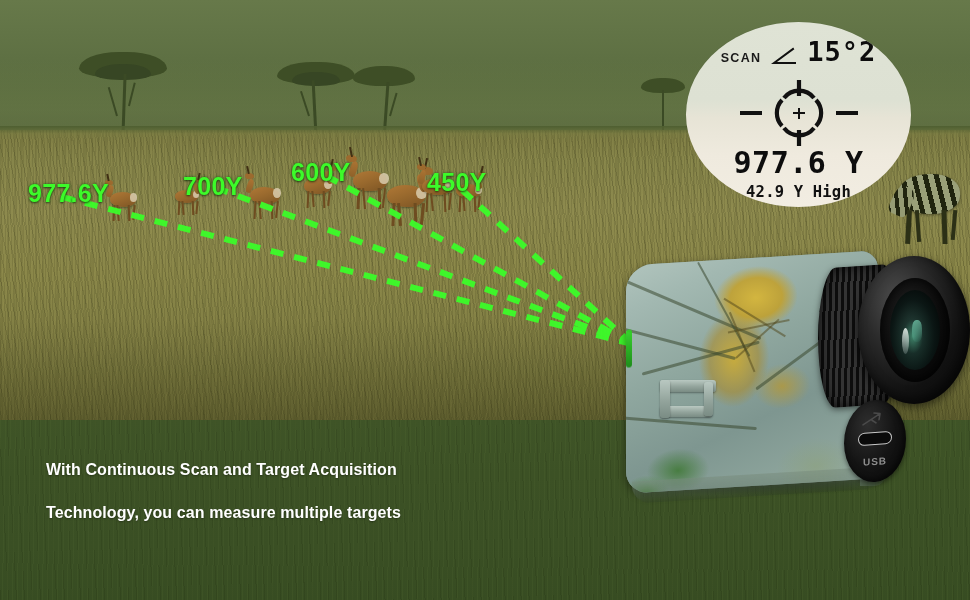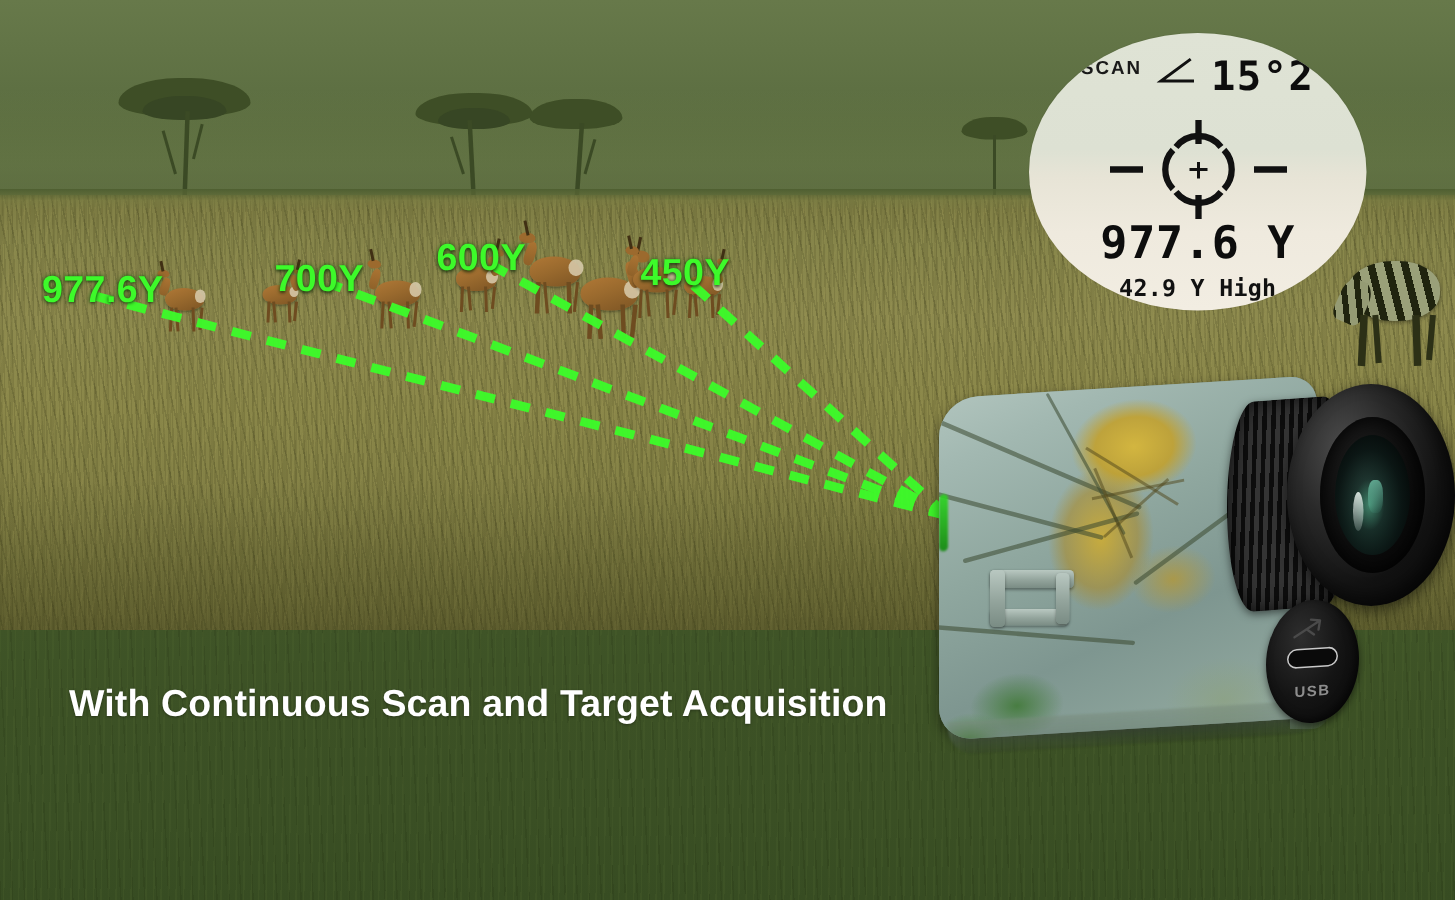--- a/index.html
+++ b/index.html
@@ -139,21 +139,21 @@
     width:225px; height:185px;
     border-radius:50%;
     background:
       linear-gradient(180deg,#dfe3d5 0%,#dde1d3 42%,#e7e4d6 52%,#efeade 72%,#f2ede2 100%);
     box-shadow:0 0 1px rgba(0,0,0,.15);
     overflow:hidden;
   }
   .vf-inner{ position:relative; width:100%; height:100%; }
   .vf-top-row{
     position:absolute; top:16px; left:0; width:100%;
-    display:flex; align-items:flex-start; justify-content:center; gap:10px;
+    display:flex; align-items:flex-end; justify-content:center; gap:10px;
   }
   .vf-scan{
     font-family:"Liberation Sans", sans-serif;
     font-size:12.5px; font-weight:600; color:#1a1a1a; letter-spacing:1.3px;
   }
   .vf-angle-icon{ display:block; }
   .vf-angle-val{
     font-family:"DejaVu Sans Mono", monospace;
     font-size:27px; font-weight:bold; color:#0d0d0d;
     letter-spacing:1px; line-height:1;
@@ -188,21 +188,21 @@
     background-image:
       repeating-linear-gradient(91deg, rgba(90,112,55,.5) 0px, rgba(90,112,55,.5) 1px, rgba(0,0,0,0) 1px, rgba(0,0,0,0) 5px),
       repeating-linear-gradient(87deg, rgba(30,42,14,.45) 0px, rgba(30,42,14,.45) 1px, rgba(0,0,0,0) 1px, rgba(0,0,0,0) 8px);
   }
   .caption-text{
     position:absolute; left:46px; top:28px;
     width:600px;
     color:#ffffff;
     font-family:"Liberation Sans", sans-serif;
     font-weight:bold;
-    font-size:25px;
+    font-size:16px;
     line-height:43px;
     letter-spacing:.1px;
     text-shadow:0 1px 2px rgba(0,0,0,.35);
   }
   .caption-text .ln{ display:block; white-space:nowrap; }
 
   
   .device{
     position:absolute; left:622px; top:252px;
     width:348px; height:248px;
@@ -533,20 +533,21 @@
       <div class="vf-main">977.6 Y</div>
       <div class="vf-sub s1">42.9 Y High</div>
 
     </div>
   </div>
 
   <div class="caption-band">
     <div class="caption-tex"></div>
     <div class="caption-text">
       <span class="ln">With Continuous Scan and Target Acquisition</span>
+      <span class="ln">Technology, you can measure multiple targets</span>
     </div>
   </div>
 
   <div class="device">
     <div class="dev-shadow"></div>
 
     <div class="dev-body">
       <div class="camo">
         <div class="camo-branch" style="left:20px;  top:34px;  width:150px; height:3px; transform:rotate(26deg);"></div>
         <div class="camo-branch" style="left:6px;   top:78px;  width:130px; height:2.5px; transform:rotate(18deg);"></div>

